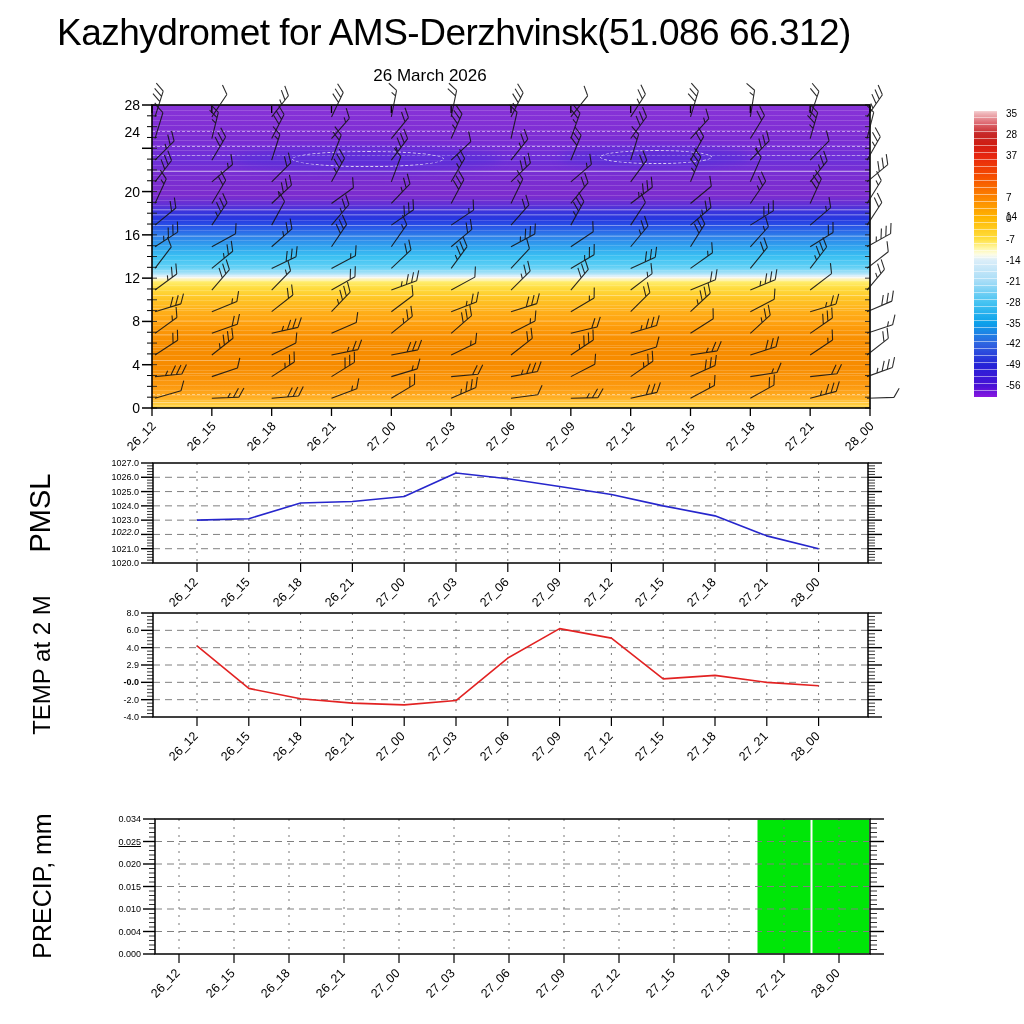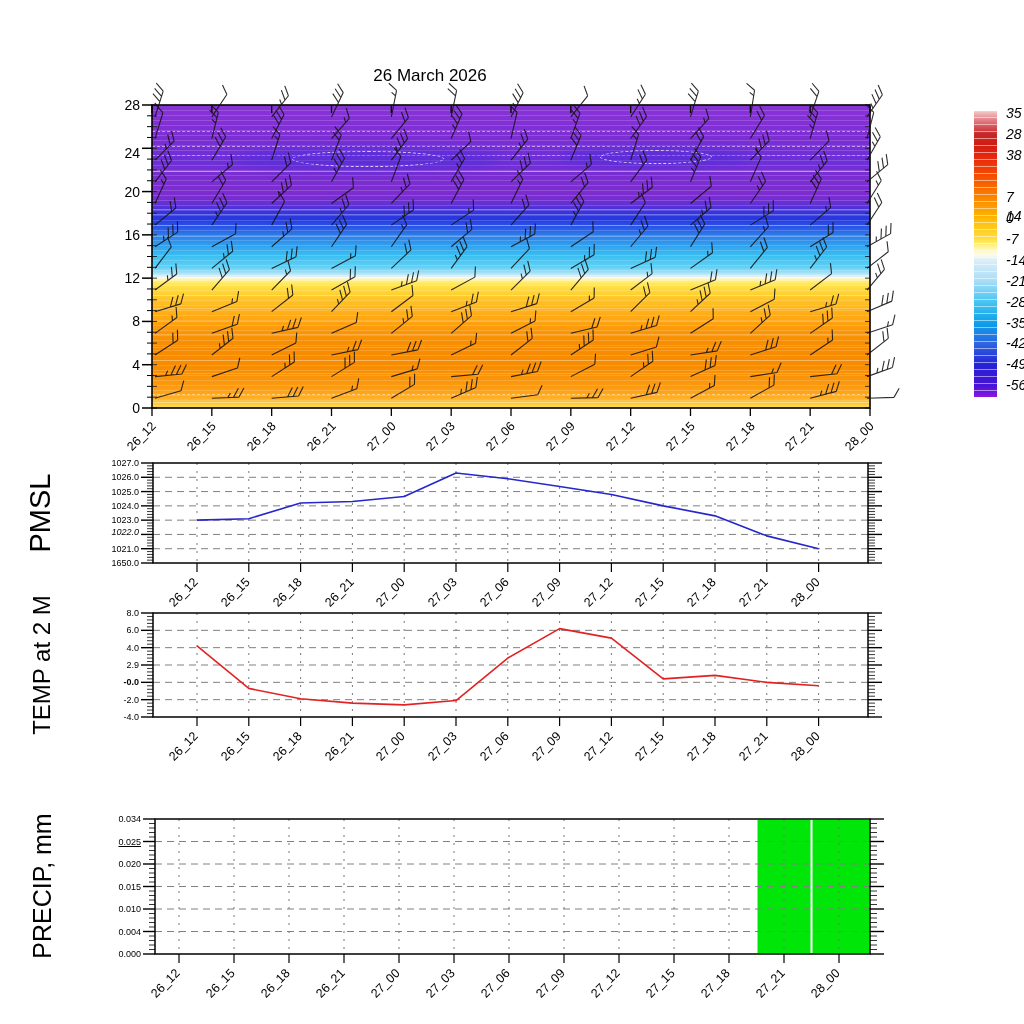--- a/index.html
+++ b/index.html
@@ -14,31 +14,32 @@
   #colorbar{position:absolute;left:974px;top:111px;width:23px;height:286px;}
   #colorbar-stripes{position:absolute;left:974px;top:111px;width:23px;height:286px;
     background:repeating-linear-gradient(180deg,rgba(255,255,255,0) 0 2.6px,rgba(255,255,255,0.5) 2.6px 3.5px);}
   #overlay{position:absolute;left:0;top:0;width:1024px;height:1024px;z-index:5;pointer-events:none;}
   .vlab{position:absolute;transform:translate(-50%,-50%) rotate(-90deg);white-space:nowrap;z-index:6;}
   #vlab-pmsl{left:40px;top:513px;font-size:29px;}
   #vlab-temp{left:42px;top:665px;font-size:24px;}
   #vlab-precip{left:42px;top:886px;font-size:25px;}
   .ylab{position:absolute;width:46px;text-align:right;font-size:9px;transform:translateY(-50%);z-index:6;}
   .ylab-main{position:absolute;width:32px;text-align:right;font-size:14px;transform:translateY(-50%);z-index:6;}
-  .cblab{position:absolute;left:1006px;font-size:14px;transform:translateY(-50%);white-space:nowrap;z-index:6;font-style:italic;}
+  .cblab{position:absolute;left:1006px;font-size:10px;transform:translateY(-50%);white-space:nowrap;z-index:6;}
   .xw{position:absolute;width:0;height:0;z-index:6;}
   .xl{position:absolute;right:0;top:-7px;transform-origin:100% 50%;transform:rotate(-45deg);
       font-size:12.5px;white-space:nowrap;}
   .cline{position:absolute;left:0;width:100%;height:0;}
   .blob{position:absolute;border-radius:50%;}
 </style>
 </head>
 <body>
 
 <div id="page">
+  <div id="title">Kazhydromet for AMS-Derzhvinsk(51.086 66.312)</div>
   <div id="subtitle">26 March 2026</div>
 
   <div id="main-plot">
     <div id="main-bg" style="background: linear-gradient(rgb(136, 51, 216) 0%, rgb(126, 46, 211) 10%, rgb(118, 46, 214) 14%, rgb(108, 47, 217) 18%, rgb(122, 46, 210) 23%, rgb(124, 44, 206) 30%, rgb(96, 49, 214) 33%, rgb(60, 52, 220) 35%, rgb(39, 55, 224) 37.5%, rgb(41, 83, 230) 40%, rgb(45, 124, 233) 43%, rgb(49, 162, 238) 46.5%, rgb(59, 192, 242) 50%, rgb(98, 208, 245) 53.5%, rgb(168, 226, 248) 55.5%, rgb(221, 240, 251) 56.5%, rgb(253, 246, 208) 57.3%, rgb(255, 236, 106) 58.5%, rgb(255, 220, 62) 60.5%, rgb(255, 197, 38) 64%, rgb(255, 176, 26) 68%, rgb(255, 163, 17) 71.5%, rgb(251, 149, 6) 75%, rgb(247, 141, 0) 79%, rgb(247, 140, 0) 86%, rgb(252, 154, 16) 93%, rgb(255, 174, 36) 96.5%, rgb(255, 200, 58) 98.5%, rgb(255, 217, 78) 100%);"></div>
     <div id="main-striations"></div>
     <div id="main-decor">
         <div class="cline" style="top: 25.9714px; border-top: 1px dashed rgba(255, 255, 255, 0.5);"></div>
         <div class="cline" style="top: 41.1214px; border-top: 1px dashed rgba(255, 255, 255, 0.55);"></div>
         <div class="cline" style="top: 49.7786px; border-top: 1px dashed rgba(255, 255, 255, 0.4);"></div>
         <div class="cline" style="top: 66.0107px; border-top: 1px solid rgba(255, 255, 255, 0.5);"></div>
@@ -109,37 +110,37 @@
       </div>
       <div class="xw" style="left: 872px; top: 424px;">
         <span class="xl">28_00</span>
       </div>
       <div class="ylab-main" style="left: 108px; top: 408px;">0</div>
       <div class="ylab-main" style="left: 108px; top: 364.714px;">4</div>
       <div class="ylab-main" style="left: 108px; top: 321.429px;">8</div>
       <div class="ylab-main" style="left: 108px; top: 278.143px;">12</div>
       <div class="ylab-main" style="left: 108px; top: 234.857px;">16</div>
       <div class="ylab-main" style="left: 108px; top: 191.571px;">20</div>
-      <div class="ylab-main" style="left: 108px; top: 153px;">24</div>
+      <div class="ylab-main" style="left: 108px; top: 132px;">24</div>
       <div class="ylab-main" style="left: 108px; top: 105px;">28</div>
       <div class="cblab" style="left: 1006px; top: 113px;">35</div>
       <div class="cblab" style="left: 1006px; top: 133.95px;">28</div>
-      <div class="cblab" style="left: 1006px; top: 154.9px;">38</div>
+      <div class="cblab" style="left: 1006px; top: 154.9px;">37</div>
       <div class="cblab" style="left: 1006px; top: 175.85px; margin-top: 40px;">14</div>
       <div class="cblab" style="left: 1006px; top: 196.8px;">7</div>
       <div class="cblab" style="left: 1006px; top: 217.75px;">0</div>
       <div class="cblab" style="left: 1006px; top: 238.7px;">-7</div>
       <div class="cblab" style="left: 1006px; top: 259.65px;">-14</div>
       <div class="cblab" style="left: 1006px; top: 280.6px;">-21</div>
       <div class="cblab" style="left: 1006px; top: 301.55px;">-28</div>
       <div class="cblab" style="left: 1006px; top: 322.5px;">-35</div>
       <div class="cblab" style="left: 1006px; top: 343.45px;">-42</div>
       <div class="cblab" style="left: 1006px; top: 364.4px;">-49</div>
       <div class="cblab" style="left: 1006px; top: 385.35px;">-56</div>
-      <div class="ylab" style="left: 93px; top: 563px;">1650.0</div>
+      <div class="ylab" style="left: 93px; top: 563px;">1020.0</div>
       <div class="ylab" style="left: 93px; top: 548.714px;">1021.0</div>
       <div class="ylab" style="left: 93px; top: 532px; font-style: italic;">1022.0</div>
       <div class="ylab" style="left: 93px; top: 520.143px;">1023.0</div>
       <div class="ylab" style="left: 93px; top: 505.857px;">1024.0</div>
       <div class="ylab" style="left: 93px; top: 491.571px;">1025.0</div>
       <div class="ylab" style="left: 93px; top: 477.286px;">1026.0</div>
       <div class="ylab" style="left: 93px; top: 463px;">1027.0</div>
       <div class="xw" style="left: 196px; top: 580px;">
         <span class="xl">26_12</span>
       </div>

